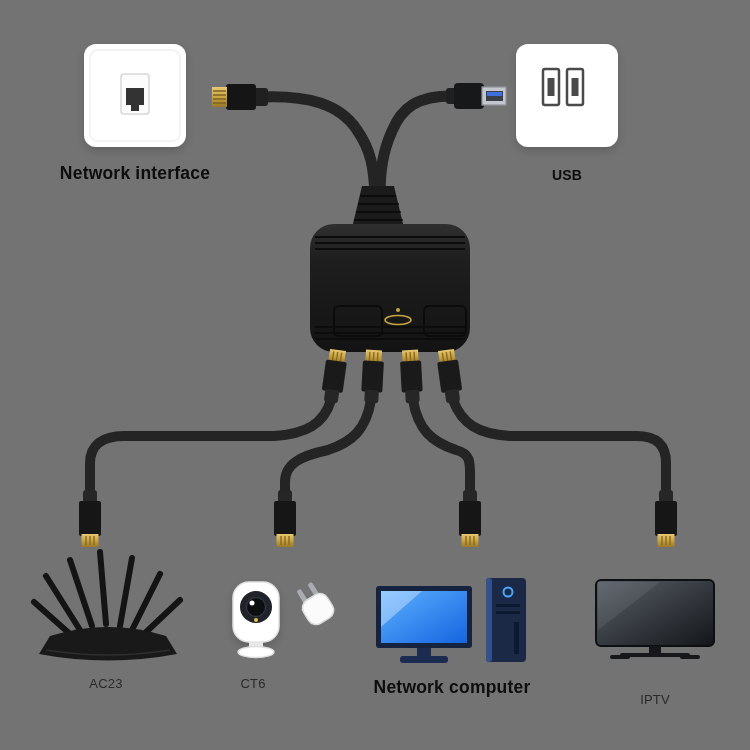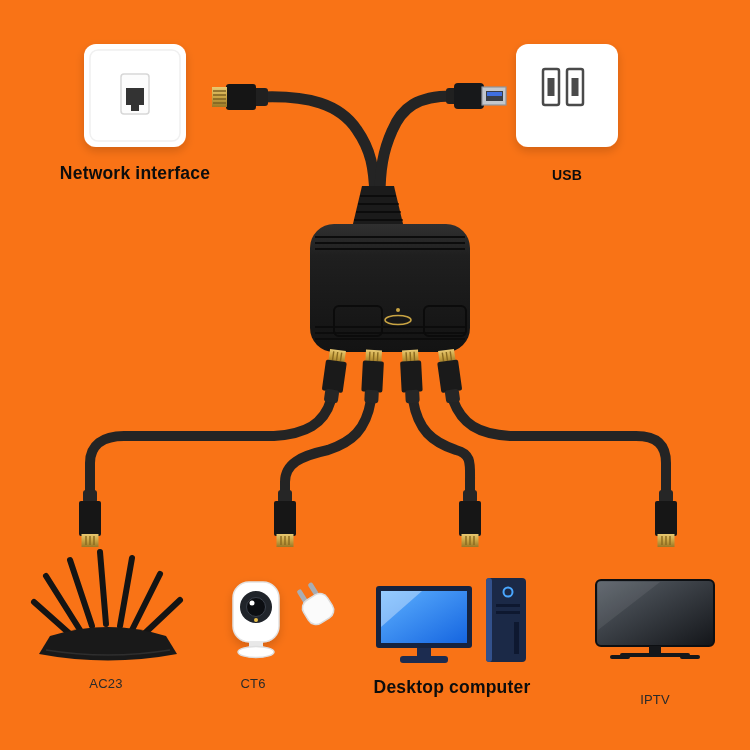--- a/index.html
+++ b/index.html
@@ -1,16 +1,16 @@
 <!DOCTYPE html>
 <html><head>
 <meta charset="utf-8">
 <style>
   html,body{margin:0;padding:0;background:#ffffff;}
-  .canvas{position:relative;width:750px;height:750px;background:#f97316;
+  .canvas{position:relative;width:750px;height:750px;background:#737373;
           font-family:"Liberation Sans",sans-serif;overflow:hidden;}
   .canvas svg{position:absolute;left:0;top:0;}
   .lbl{position:absolute;transform:translateX(-50%);white-space:nowrap;
        color:#2a2a2a;font-size:13px;letter-spacing:0.2px;}
   .lbl.bold{font-weight:700;color:#0d0d0d;font-size:17.5px;}
 </style>
 </head>
 <body>
 
 <div class="canvas">
@@ -202,16 +202,16 @@
     <rect x="620" y="653" width="70" height="4" rx="2" fill="#15171a"></rect>
     <rect x="610" y="655" width="20" height="4" rx="2" fill="#15171a"></rect>
     <rect x="680" y="655" width="20" height="4" rx="2" fill="#15171a"></rect>
   </g>
 </svg>
 
 <div class="lbl bold" style="left:135px;top:163px">Network interface</div>
 <div class="lbl bold" style="left:567px;top:167px;font-size:14px">USB</div>
 <div class="lbl" style="left:106px;top:676px">AC23</div>
 <div class="lbl" style="left:253px;top:676px">CT6</div>
-<div class="lbl bold" style="left:452px;top:677px">Desktop computer</div>
+<div class="lbl bold" style="left:452px;top:677px">Network computer</div>
 <div class="lbl" style="left:655px;top:692px">IPTV</div>
 
 </div>
 
 </body></html>

